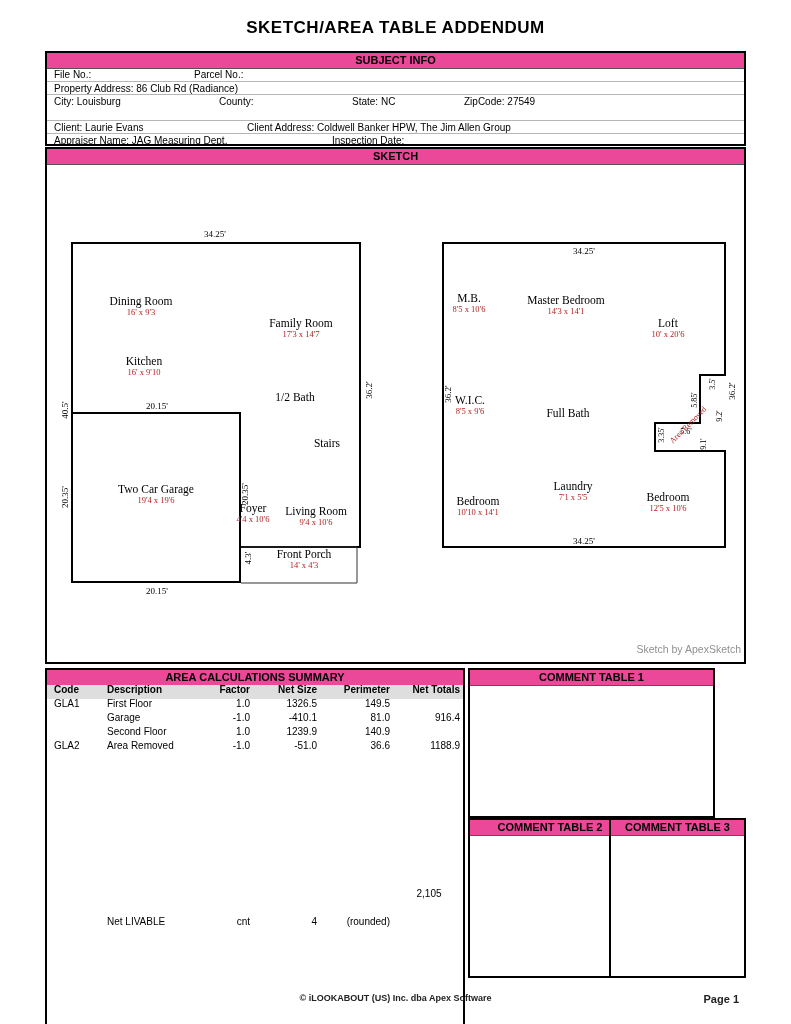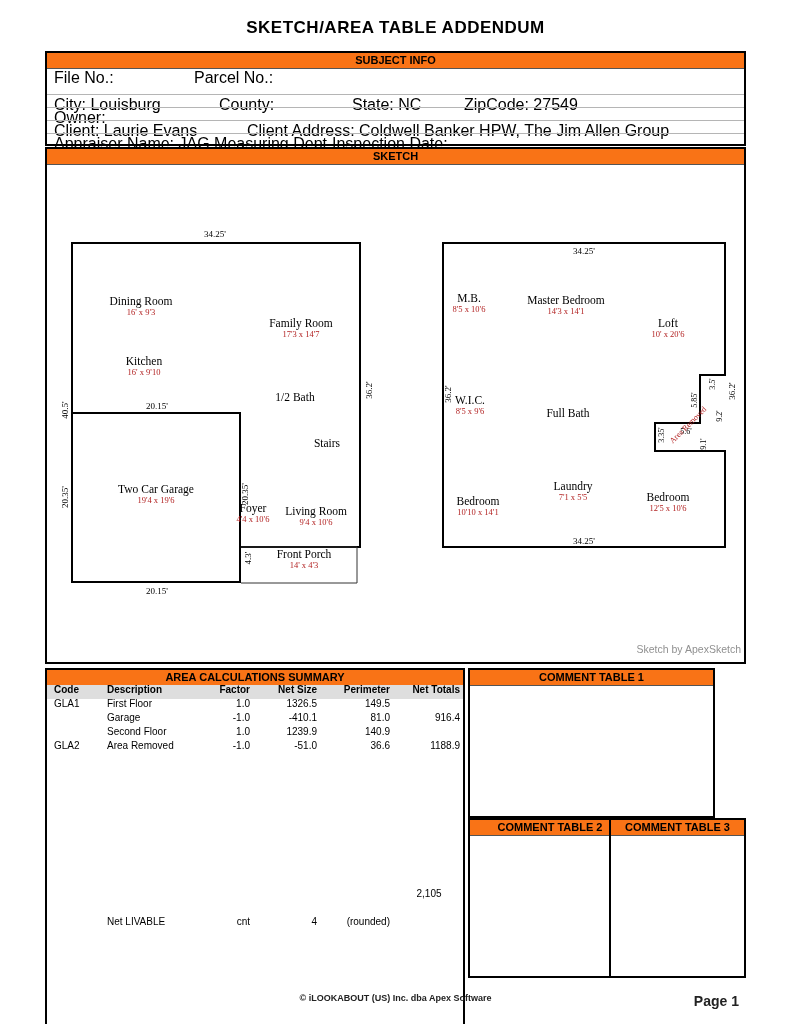--- a/index.html
+++ b/index.html
@@ -10,28 +10,28 @@
   }
   .abs { position:absolute; }
 
   
   #doc-title {
     position:absolute; left:0; top:18px; width:791px; text-align:center;
     font-size:17px; font-weight:bold; letter-spacing:.5px; color:#000;
   }
   .box { position:absolute; border:2px solid #000; background:#fff; box-sizing:border-box; }
   .band {
-    background:#f97316; border-bottom:1px solid #555; text-align:center;
+    background:#ec4899; border-bottom:1px solid #555; text-align:center;
     font-weight:bold; font-size:11px; line-height:14px; height:15px; color:#000;
   }
 
   
   .si-row { position:absolute; left:0; width:100%; height:13px; box-sizing:border-box; }
   .si-row + .si-row { border-top:1px solid #b5b5b5; }
-  .si-row span { position:absolute; top:1px; font-size:16px; white-space:nowrap; color:#000; }
+  .si-row span { position:absolute; top:1px; font-size:10px; white-space:nowrap; color:#000; }
 
   
   .lbl {
     position:absolute; transform:translate(-50%,-50%);
     font-family:"Liberation Serif", serif; font-size:9px; color:#000; white-space:nowrap;
   }
   .rot  { transform:translate(-50%,-50%) rotate(-90deg); }
   .room {
     position:absolute; transform:translate(-50%,-50%); text-align:center;
     font-family:"Liberation Serif", serif; white-space:nowrap;
@@ -49,43 +49,43 @@
 
   
   .t-cell { position:absolute; font-size:10px; white-space:nowrap; color:#000; }
   .t-num  { text-align:right; width:62px; }
   .colhead { font-weight:bold; }
 
   #footer-copy {
     position:absolute; left:0; top:993px; width:791px; text-align:center;
     font-size:9px; font-weight:bold; color:#222;
   }
-  #footer-page { position:absolute; right:52px; top:993px; font-size:14px; font-weight:bold; color:#222; }
+  #footer-page { position:absolute; right:52px; top:993px; font-size:11px; font-weight:bold; color:#222; }
 </style>
 </head>
 <body>
 
 <div id="page">
 
   <div id="doc-title">SKETCH/AREA TABLE ADDENDUM</div>
 
   <div class="box" style="left:45px; top:51px; width:701px; height:95px;">
     <div class="band">SUBJECT INFO</div>
     <div class="si-row" style="top:15px;">
       <span style="left:7px;">File No.:</span>
       <span style="left:147px;">Parcel No.:</span>
     </div>
+    <div class="si-row" style="top:28px;">
+      <span style="left:7px;">Property Address: 86 Club Rd (Radiance)</span>
+    </div>
     <div class="si-row" style="top:41px;">
       <span style="left:7px;">City: Louisburg</span>
       <span style="left:172px;">County:</span>
       <span style="left:305px;">State: NC</span>
       <span style="left:417px;">ZipCode: 27549</span>
-    </div>
-    <div class="si-row" style="top:54px;">
-      <span style="left:7px;">Owner:</span>
     </div>
     <div class="si-row" style="top:67px;">
       <span style="left:7px;">Client: Laurie Evans</span>
       <span style="left:200px;">Client Address: Coldwell Banker HPW, The Jim Allen Group</span>
     </div>
     <div class="si-row" style="top:80px;padding-left:24px;">
       <span style="left:7px;">Appraiser Name: JAG Measuring Dept.</span>
       <span style="left:285px;">Inspection Date:</span>
     </div>
   </div>

